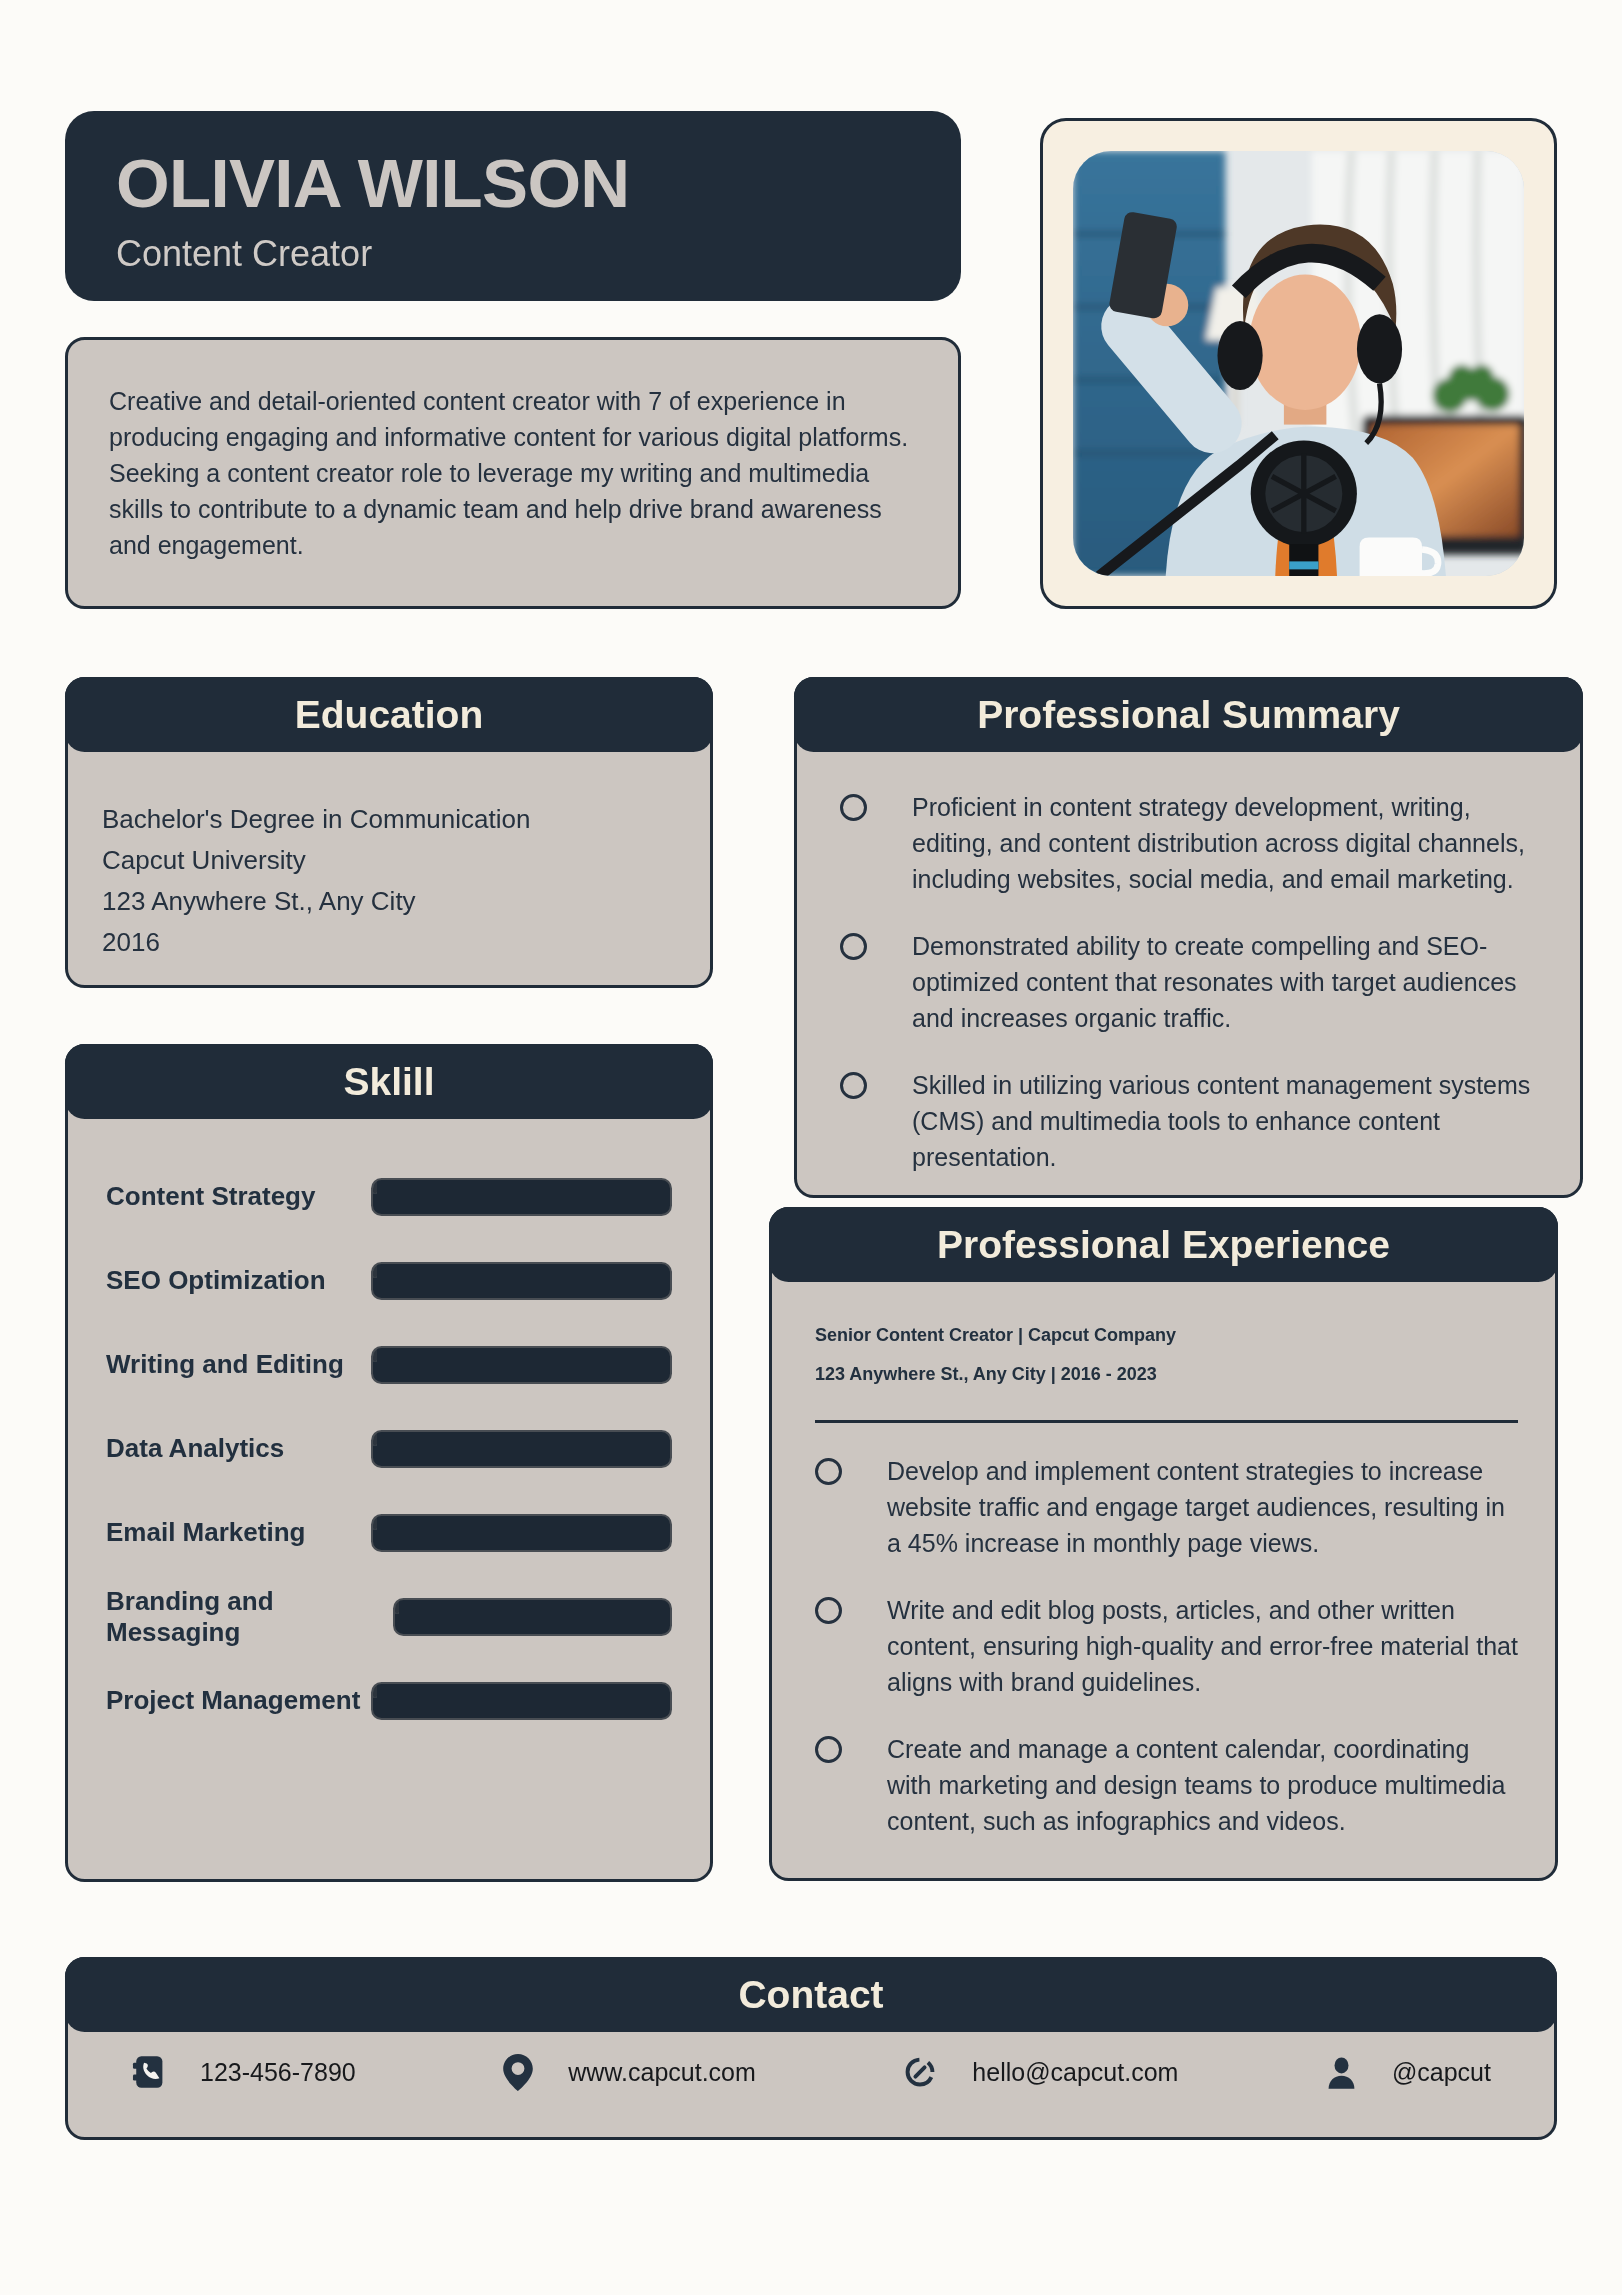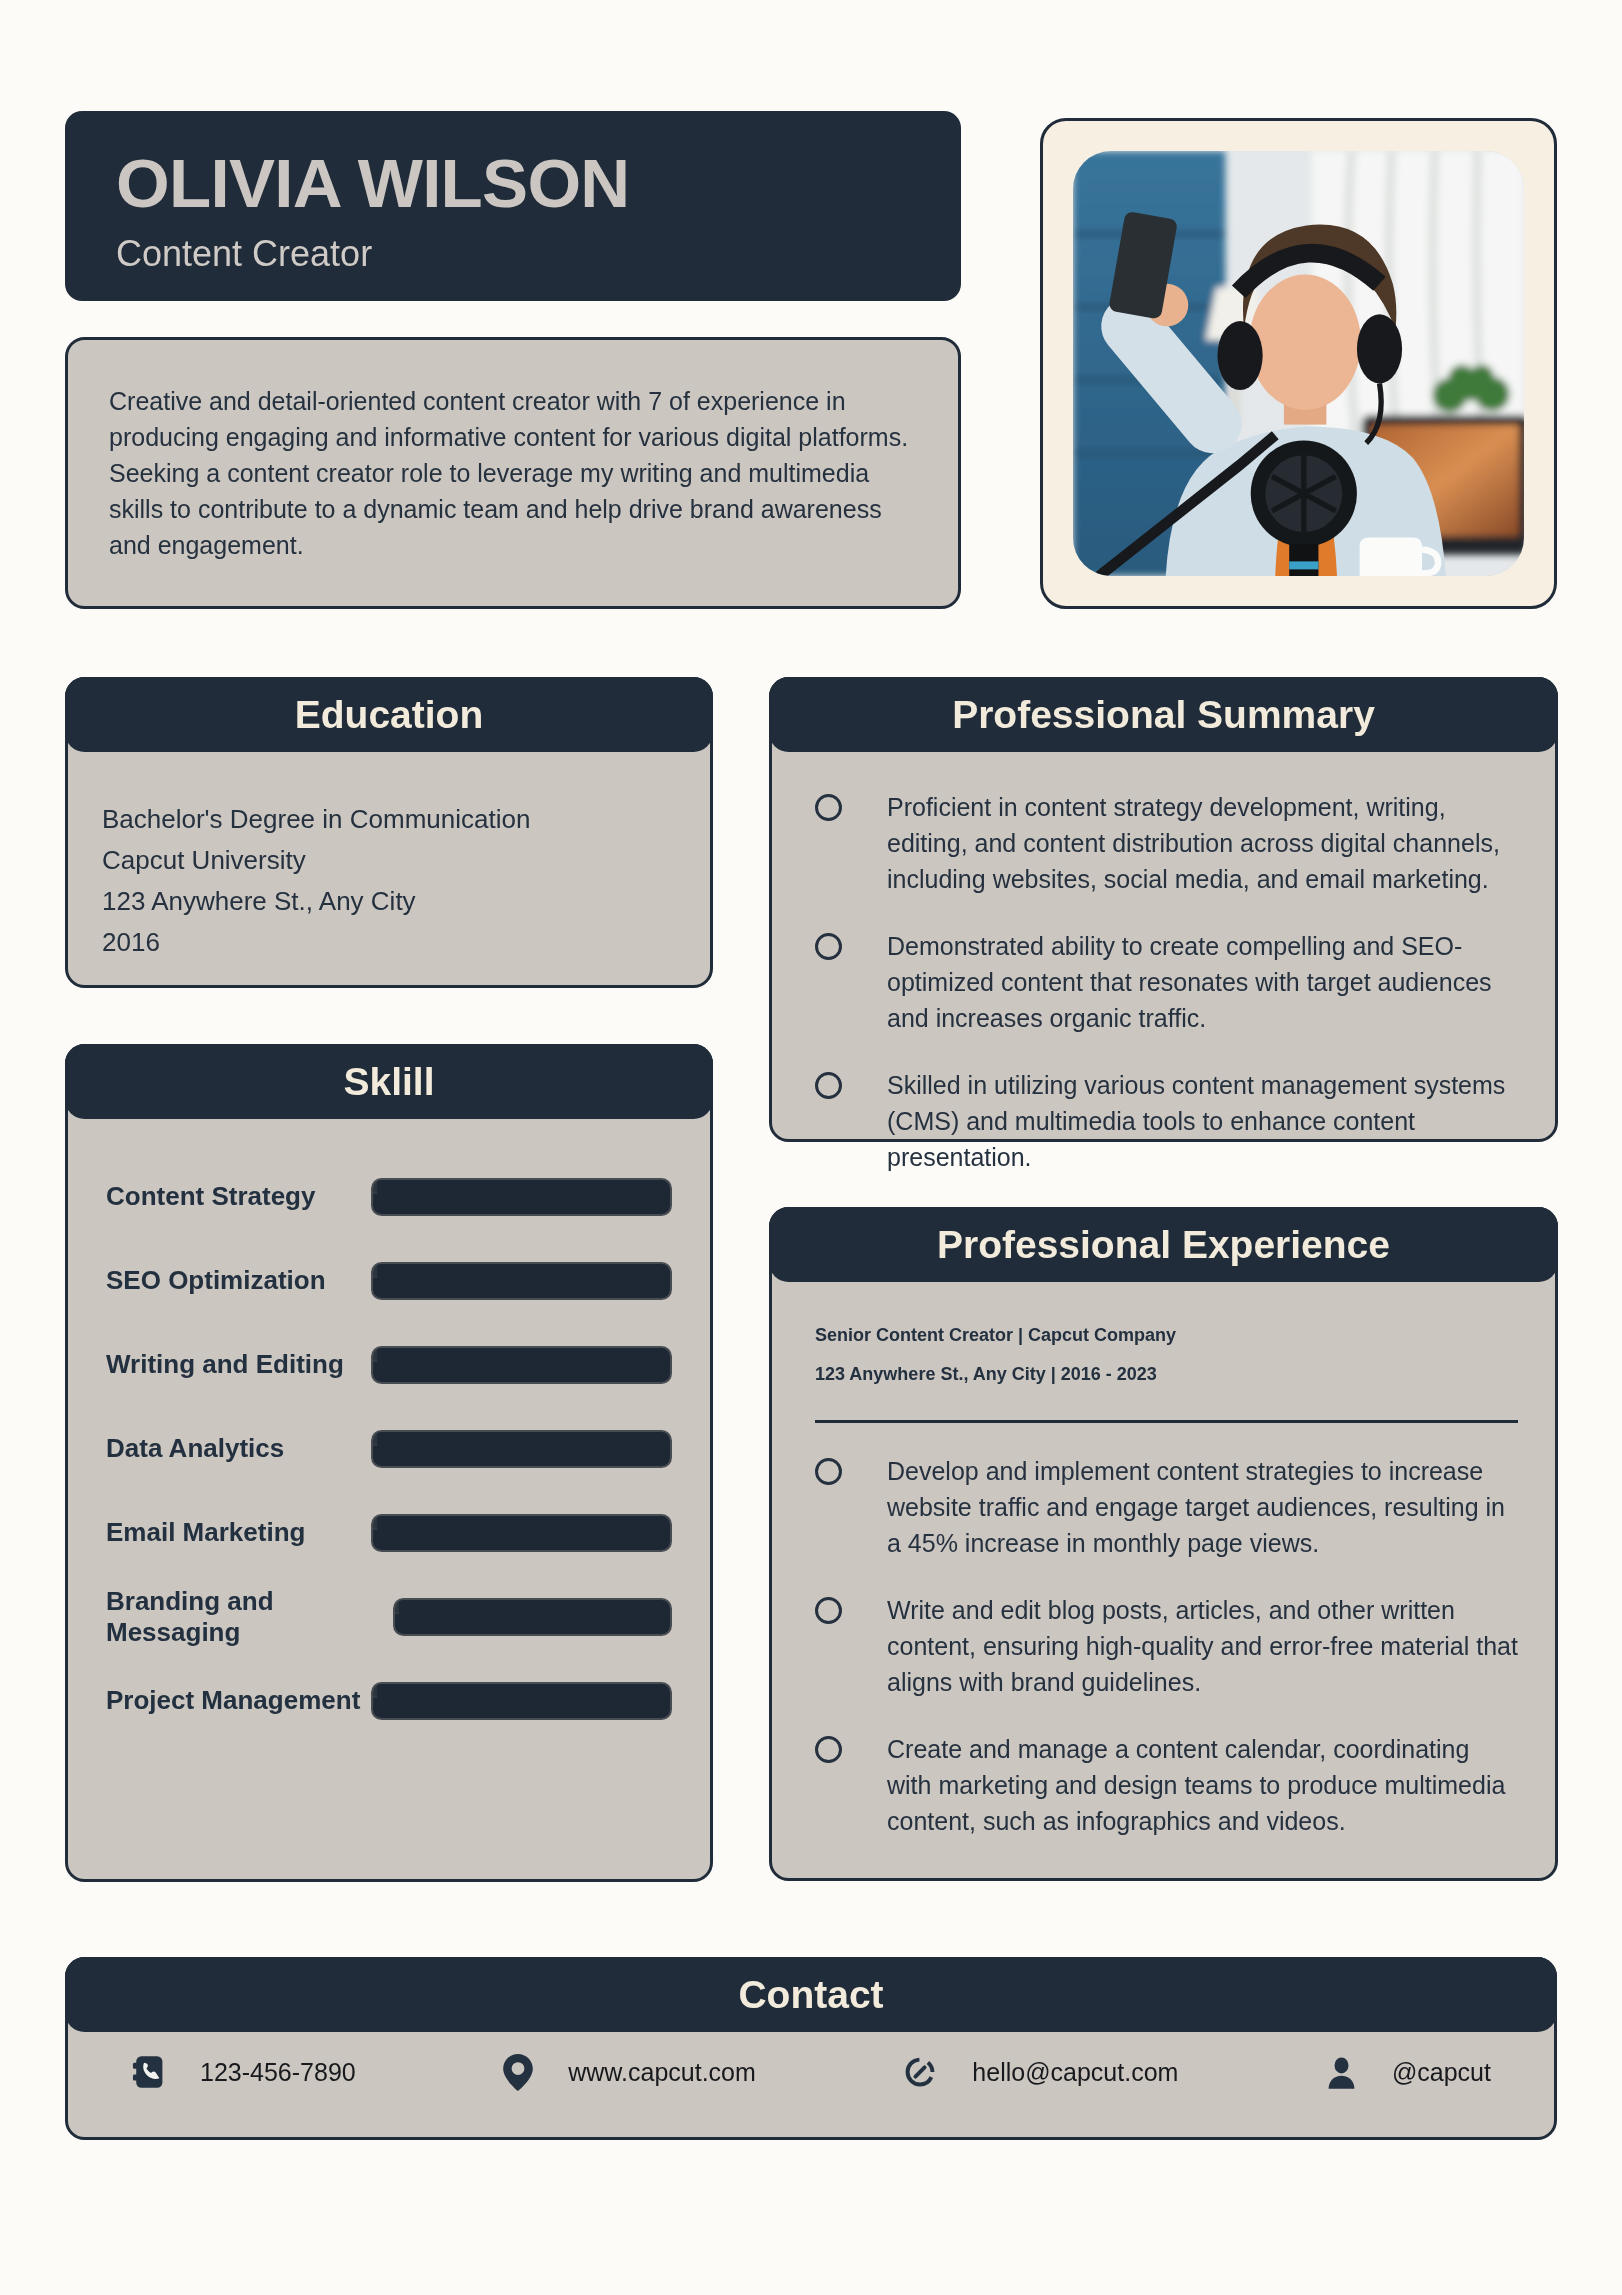--- a/index.html
+++ b/index.html
@@ -3,21 +3,21 @@
 <meta charset="utf-8">
 <style>
   html,body{margin:0;padding:0;background:#ffffff;}
   .page{
     position:relative;width:1623px;height:2295px;background:#fcfbf8;
     font-family:"Liberation Sans","DejaVu Sans",sans-serif;overflow:hidden;
   }
   
   .header-card{
     position:absolute;left:65px;top:111px;width:896px;height:190px;
-    background:#202c39;border-radius:17px;box-sizing:border-box;
+    background:#202c39;border-radius:29px;box-sizing:border-box;
     padding:34px 0 0 51px;color:#cbc6c2;
   }
   .header-card .name{font-size:69px;font-weight:700;letter-spacing:-0.7px;line-height:77px;}
   .header-card .role{font-size:36px;font-weight:400;line-height:46px;margin-top:9.2px;color:#cfcac6;}
   
   .photo-frame{
     position:absolute;left:1040px;top:118px;width:517px;height:491px;
     background:#f7efe1;border:3.9px solid #202c39;border-radius:26px;
     box-sizing:border-box;padding:30px;
   }
@@ -38,21 +38,21 @@
   .summary-card{
     position:absolute;left:65px;top:337px;width:896px;height:272px;
     background:#ccc6c1;border:3.3px solid #202c39;border-radius:19.6px;
     box-sizing:border-box;display:flex;align-items:center;padding:0 46px 0 41px;
   }
   
   .edu-card{left:65px;top:677px;width:648px;height:311px;}
   .edu-body{padding:47px 26px 0 34px;}
   .edu-line{font-size:26px;line-height:41px;color:#25313f;}
   
-  .psum-card{left:769px;top:677px;width:789px;height:465px;}
+  .psum-card{left:794px;top:677px;width:789px;height:521px;}
   .psum-body{padding:37px 37px 0 43px;}
   .bullet{display:flex;gap:45px;margin-bottom:31px;}
   .dot{flex:0 0 auto;width:21px;height:21px;border:3.9px solid #25313f;border-radius:50%;background:transparent;margin-top:5.2px;}
   
   .skill-card{left:65px;top:1044px;width:648px;height:838px;}
   .skill-body{padding:59px 38px 0 38px;}
   .skill-row{display:flex;align-items:center;justify-content:space-between;height:38px;margin-bottom:46px;}
   .skill-label{font-size:26px;font-weight:700;color:#22303f;}
   .skill-bar{width:301px;height:38px;background:#1d2834;border:2.6px solid #484d53;border-radius:10.5px;box-sizing:border-box;overflow:hidden;}
   .skill-fill{height:100%;background:#6e7477;border:2px solid #2c343d;border-radius:7.9px;box-sizing:border-box;}

